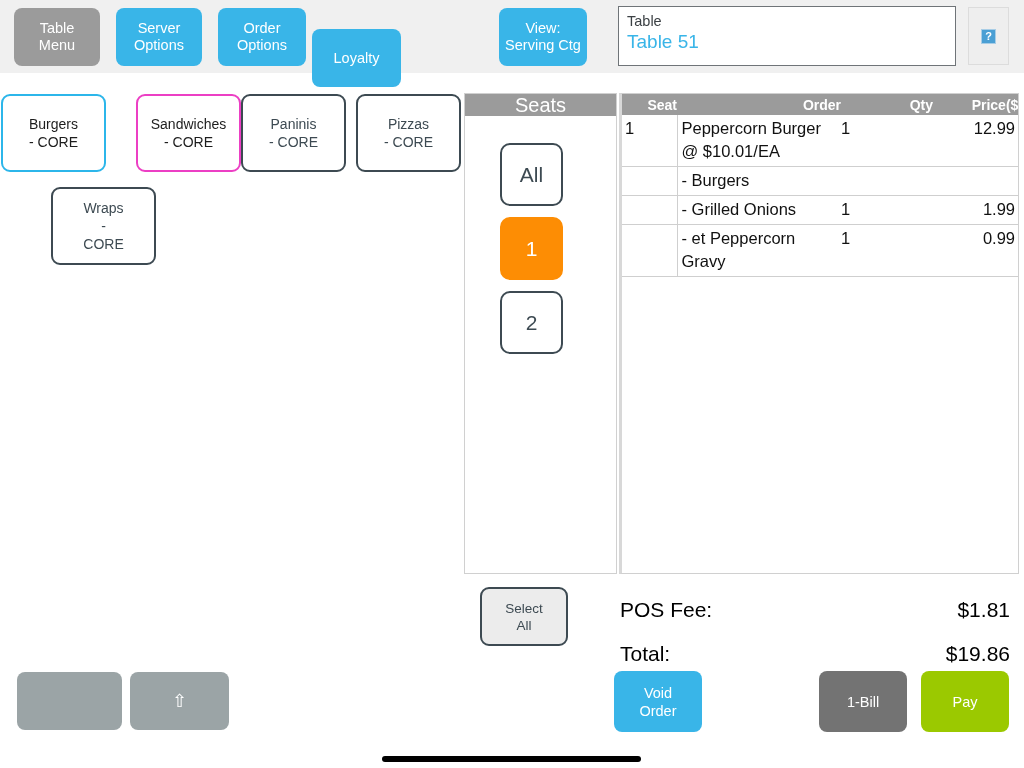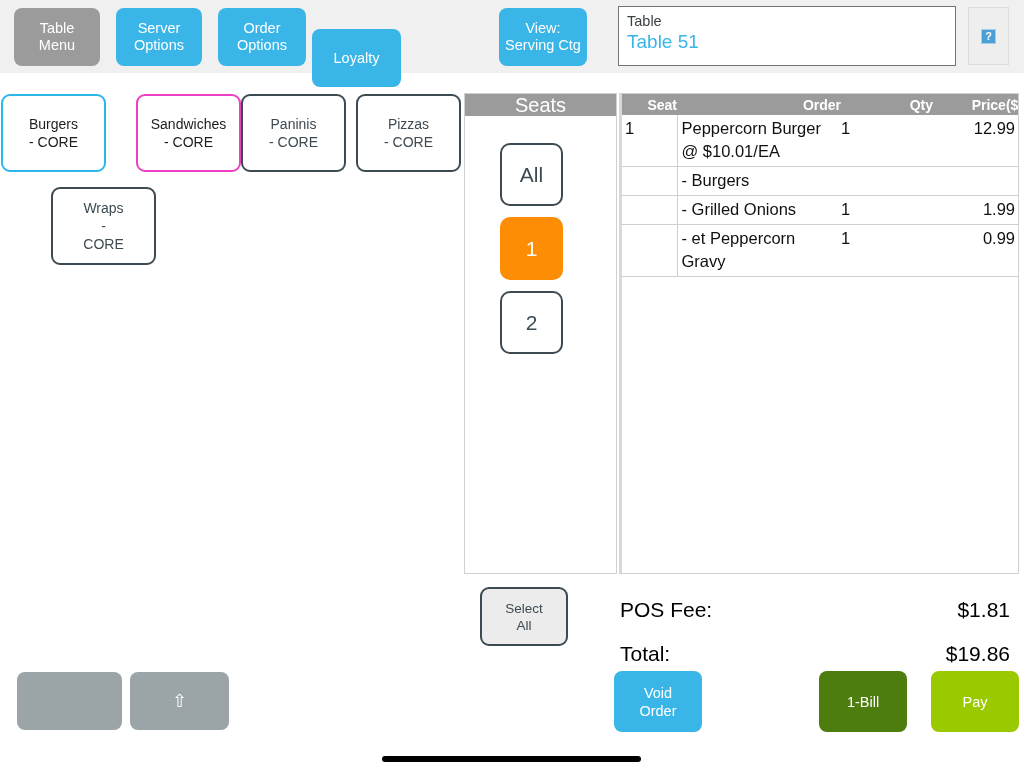--- a/index.html
+++ b/index.html
@@ -264,22 +264,22 @@
     font-size: 14.5px;
     line-height: 18px;
     text-align: center;
     display: flex;
     align-items: center;
     justify-content: center;
     white-space: pre-line;
     user-select: none;
   }
   #btn-void   { left: 614px; top: 671px; width: 88px; height: 61px; background: #39b5e8; }
-  #btn-bill   { left: 819px; top: 671px; width: 88px; height: 61px; background: #4d7c0f; }
-  #btn-pay    { left: 921px; top: 671px; width: 88px; height: 61px; background: #9bc900; margin-left: 10px; }
+  #btn-bill   { left: 819px; top: 671px; width: 88px; height: 61px; background: #737373; }
+  #btn-pay    { left: 921px; top: 671px; width: 88px; height: 61px; background: #9bc900; }
 
   
   .grey-btn {
     position: absolute;
     top: 672px;
     height: 58px;
     background: #9ba4a6;
     border-radius: 8px;
     display: flex;
     align-items: center;

